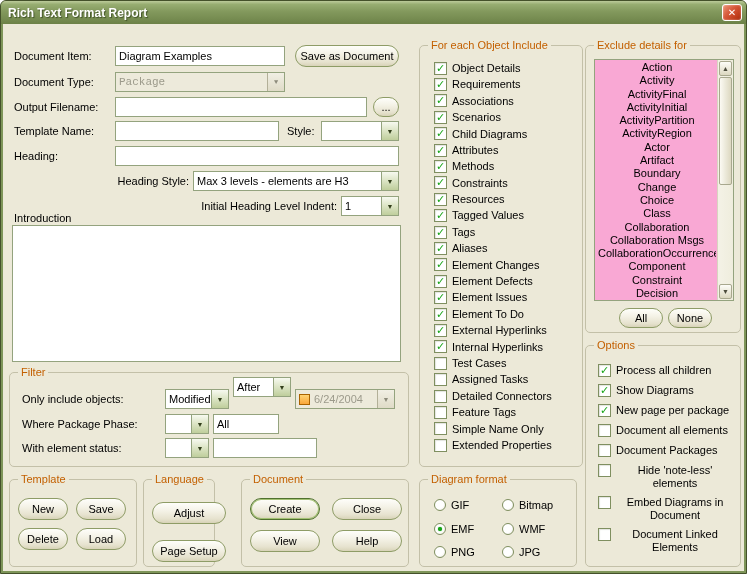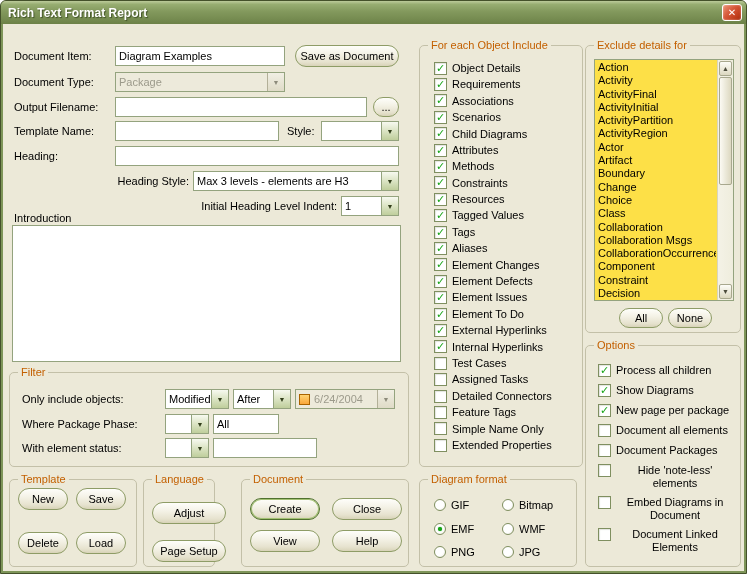--- a/index.html
+++ b/index.html
@@ -40,21 +40,21 @@
   .group { position:absolute; border:1px solid #C3C0A8; border-radius:5px; }
   .group-caption { position:absolute; top:-7px; left:8px; background:#ECE9D8;
     padding:0 3px; color:#C36000; line-height:13px; white-space:nowrap; }
   .combo { position:absolute; height:20px; border:1px solid #94A37E; background:#fff;
     display:flex; align-items:stretch; }
   .combo-text { flex:1; padding:0 3px; white-space:nowrap; overflow:hidden; align-self:center; }
   .combo-btn { width:17px; border-left:1px solid #94A37E;
     background:linear-gradient(180deg,#F7F9F0 0%,#DEE6C8 45%,#BFCE9C 100%);
     display:flex; align-items:center; justify-content:center;
     font-size:7px; color:#333F1C; cursor:pointer; flex:none; }
-  .combo.disabled { background:#EDEADB; }
+  .combo.disabled { background:#EDEADB;font-family:Liberation Mono, monospace; }
   .combo.disabled .combo-text { color:#9C9A8B; }
   .combo.disabled .combo-btn,
   .datefield .combo-btn { background:linear-gradient(180deg,#F1EFE4 0%,#DFDBC7 100%);
     color:#8D8B7B; border-left:1px solid #B3B098; }
   .datefield { position:absolute; height:20px; border:1px solid #94A37E; background:#EDEADB;
     display:flex; align-items:center; }
   .datefield .combo-btn { align-self:stretch; }
   .cal-icon { width:11px; height:11px; margin:0 4px 0 3px; border:1px solid #A96300;
     background:linear-gradient(180deg,#FFD372,#F9A73B); flex:none; }
   .date-text { flex:1; color:#9C9A8B; white-space:nowrap; }
@@ -68,21 +68,21 @@
   .include-list .check-row { height:16.4px; }
   .options-list { position:absolute; }
   .options-list .check-row { align-items:flex-start; margin-bottom:7px; }
   .radio-grid { position:absolute; display:grid; }
   .radio-row { display:flex; align-items:center; }
   .radio { width:12px; height:12px; flex:none; margin-right:5px; border-radius:50%;
     background:radial-gradient(circle at 35% 35%, #fff 55%, #E7E5D5);
     border:1px solid #7F8F60; position:relative; cursor:pointer; }
   .radio.selected::after { content:""; position:absolute; left:3px; top:3px;
     width:4px; height:4px; border-radius:50%; background:#17A317; box-shadow:0 0 1px #17A317; }
-  .listbox { position:absolute; background:#fde047; border:1px solid #94A37E; overflow:hidden; }
+  .listbox { position:absolute; background:#f9a8d4; border:1px solid #94A37E; overflow:hidden;text-align:center; }
   .list-items { position:absolute; left:1px; top:1px; right:17px; bottom:1px; overflow:hidden; }
   .list-item { height:13.3px; line-height:13.3px; padding-left:2px; white-space:nowrap;
     overflow:hidden; cursor:default; }
   .scrollbar { position:absolute; top:0; right:0; bottom:0; width:16px;
     background:linear-gradient(90deg,#F4F2E6,#EFEDDD); border-left:1px solid #D8D4C0; }
   .sb-btn { position:absolute; left:1px; right:1px; height:15px; border:1px solid #A8A88E;
     border-radius:2px; background:linear-gradient(180deg,#FDFDF8,#DCD8C0);
     display:flex; align-items:center; justify-content:center; font-size:7px;
     color:#4C4C3C; cursor:pointer; }
   .sb-up { top:1px; } .sb-down { bottom:1px; }
@@ -144,21 +144,21 @@
   <span class="lbl" style="left:13px;top:211px">Introduction</span>
   <textarea class="input" style="left: 11px; top: 224px; width: 389px; height: 137px;"></textarea>
 
   <div class="group" style="left:8px;top:371px;width:400px;height:95px">
     <span class="group-caption">Filter</span>
     <span class="lbl" style="left:12px;top:20px">Only include objects:</span>
     <div class="combo" style="left:155px;top:16px;width:64px">
       <span class="combo-text">Modified</span>
       <span class="combo-btn">▼</span>
     </div>
-    <div class="combo" style="left:223px;top:16px;width:58px">
+    <div class="combo" style="left:223px;top:4px;width:58px">
       <span class="combo-text">After</span>
       <span class="combo-btn">▼</span>
     </div>
     <div class="datefield" style="left:285px;top:16px;width:100px">
       <span class="cal-icon"></span>
       <span class="date-text">6/24/2004</span>
       <span class="combo-btn">▼</span>
     </div>
     <span class="lbl" style="left:12px;top:45px">Where Package Phase:</span>
     <div class="combo" style="left:155px;top:41px;width:44px">
@@ -169,21 +169,21 @@
     <span class="lbl" style="left:12px;top:69px">With element status:</span>
     <div class="combo" style="left:155px;top:65px;width:44px">
       <span class="combo-text"></span>
       <span class="combo-btn">▼</span>
     </div>
     <input class="input" style="left: 203px; top: 65px; width: 104px;" value="">
   </div>
 
   <div class="group" style="left:8px;top:478px;width:128px;height:88px">
     <span class="group-caption">Template</span>
-    <div class="btn-grid" style="left:8px;top:8px;grid-template-columns:50px 50px;gap:22px 8px">
+    <div class="btn-grid" style="left:8px;top:18px;grid-template-columns:50px 50px;gap:8px 8px">
       <div class="btn">New</div>
       <div class="btn">Save</div>
       <div class="btn">Delete</div>
       <div class="btn">Load</div>
     </div>
   </div>
 
   <div class="group" style="left:142px;top:478px;width:72px;height:88px">
     <span class="group-caption">Language</span>
     <div class="btn-grid" style="left:8px;top:22px;grid-template-columns:74px;gap:16px">

